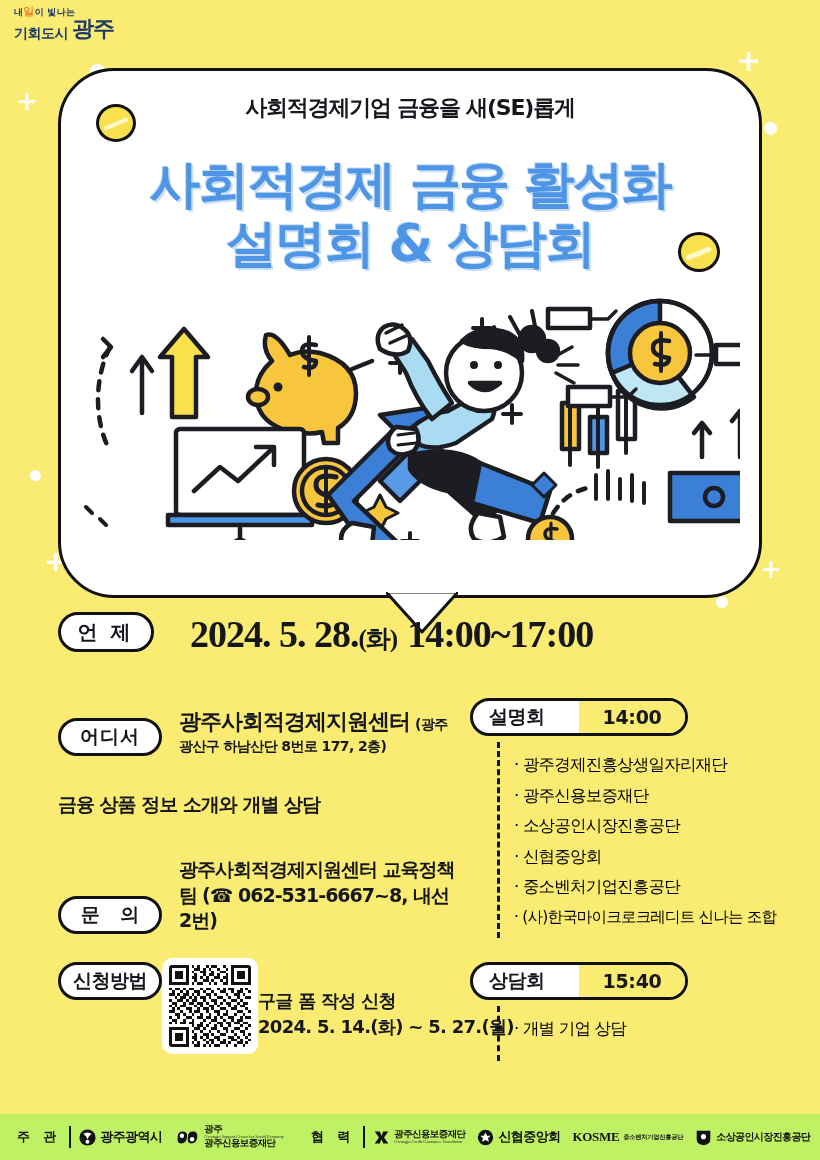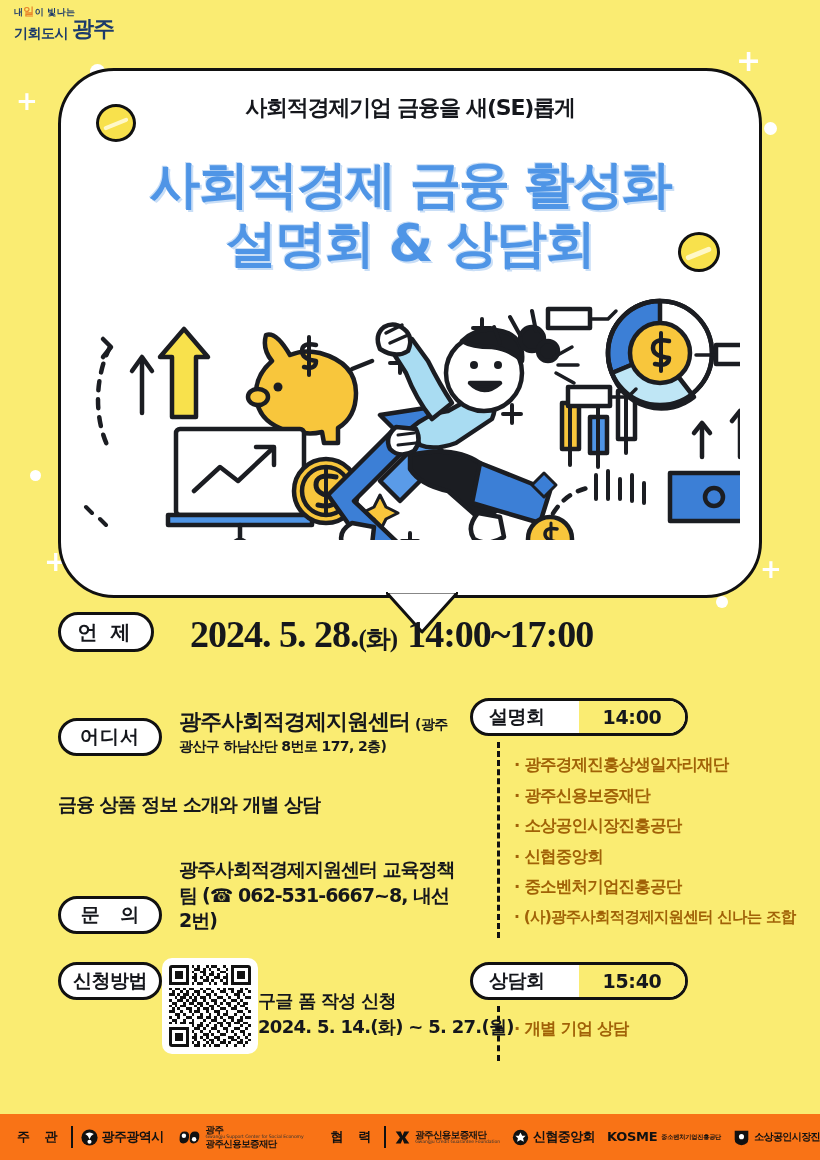--- a/index.html
+++ b/index.html
@@ -200,36 +200,37 @@
     letter-spacing: -.3px;
   }
   .prog-items {
     margin-top: 6px;
     margin-left: 27px;
     border-left: 3px dashed #111;
     padding-left: 14px;
     padding-top: 8px; padding-bottom: 6px;
   }
   .prog-item {
-    font-size: 16.5px; font-weight: bold; color: #a16207;
+    font-size: 16.5px; font-weight: normal; color: #000000;
     letter-spacing: -.8px;
     line-height: 1;
     padding: 7px 0;
     white-space: nowrap;
   }
 
   
   .footer {
     position: absolute; left: 0; bottom: 0;
     width: 820px; height: 46px;
-    background: #f97316;
+    background: #bef264;
     display: flex; align-items: center;
     gap: 8px;
     padding: 0 12px;
     z-index: 6;
+    font-family: Liberation Serif, serif;
   }
   .ft-label {
     font-size: 13px; font-weight: bold; color: #111;
     letter-spacing: 5px; text-indent: 5px;
     white-space: nowrap;
   }
   .ft-div {
     width: 2px; height: 22px; background: #111;
     flex: 0 0 auto;
   }
@@ -512,21 +513,21 @@
   <div class="prog-pill">
     <span class="pp-name">설명회</span>
     <span class="pp-time">14:00</span>
   </div>
   <div class="prog-items">
     <div class="prog-item">· 광주경제진흥상생일자리재단</div>
     <div class="prog-item">· 광주신용보증재단</div>
     <div class="prog-item">· 소상공인시장진흥공단</div>
     <div class="prog-item">· 신협중앙회</div>
     <div class="prog-item">· 중소벤처기업진흥공단</div>
-    <div class="prog-item" style="font-size:15.5px;">·  (사)광주사회적경제지원센터 신나는 조합</div>
+    <div class="prog-item" style="font-size:15.5px;">·  (사)한국마이크로크레디트 신나는 조합</div>
   </div>
 </div>
 
 <div class="program second">
   <div class="prog-pill">
     <span class="pp-name">상담회</span>
     <span class="pp-time">15:40</span>
   </div>
   <div class="prog-items" style="padding-bottom:16px;">
     <div class="prog-item">· 개별 기업 상담</div>

